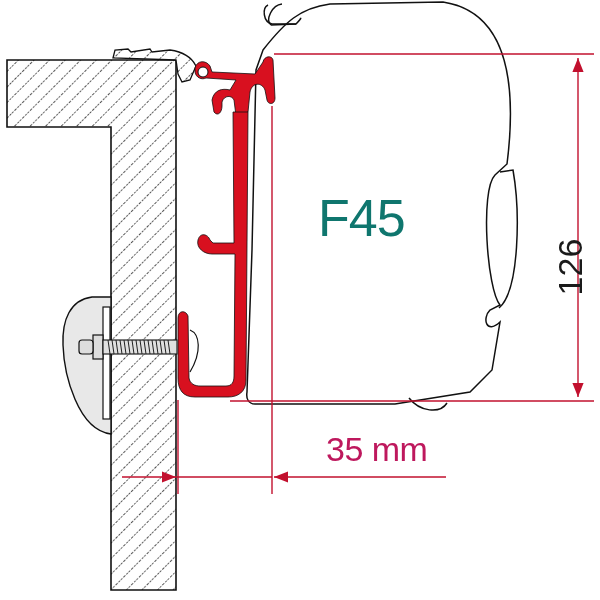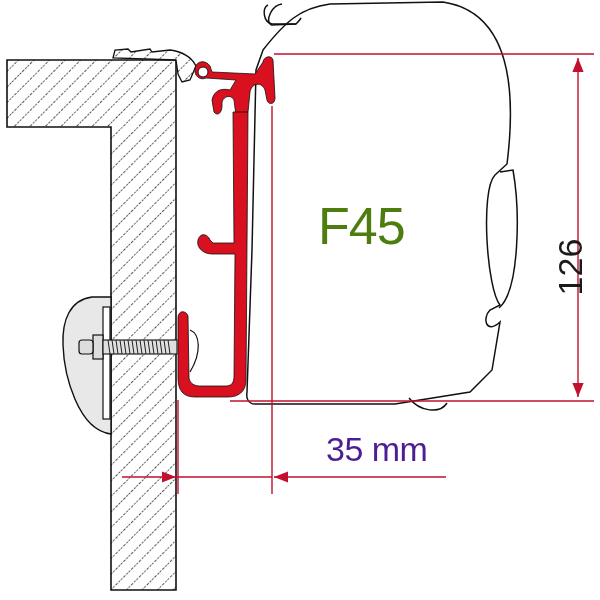--- a/index.html
+++ b/index.html
@@ -1,20 +1,20 @@
 <!DOCTYPE html>
 <html><head>
 <meta charset="utf-8">
 <style>
   html, body { margin: 0; padding: 0; background: #ffffff; }
   body { width: 600px; height: 600px; overflow: hidden; position: relative; font-family: "Liberation Sans", sans-serif; }
   #diagram { position: absolute; left: 0; top: 0; width: 600px; height: 600px; }
   .label { position: absolute; font-family: "Liberation Sans", sans-serif; color: #1a1a1a; font-weight: normal; }
-  #model-label { left: 318px; top: 196px; font-size: 52px; letter-spacing: -1px; color: #4d7c0f; }
-  #width-label { left: 326px; top: 430px; font-size: 34px; letter-spacing: -0.5px; color: #4c1d95; }
+  #model-label { left: 318px; top: 188px; font-size: 52px; letter-spacing: -1px; color: #0f766e; }
+  #width-label { left: 326px; top: 430px; font-size: 34px; letter-spacing: -0.5px; color: #be185d; }
   #height-label { left: 530px; top: 228px; font-size: 34px; color: #1a1a1a; transform: rotate(-90deg); transform-origin: center center; width: 120px; text-align: center; }
 </style>
 </head>
 <body>
 
 <svg id="diagram" viewBox="0 0 600 600" xmlns="http://www.w3.org/2000/svg">
   <defs>
     <pattern id="hatch" patternUnits="userSpaceOnUse" width="11" height="11" patternTransform="rotate(45)">
       <rect width="11" height="11" fill="#ffffff"></rect>
       <line x1="0" y1="0" x2="0" y2="11" stroke="#222" stroke-width="1.6" stroke-dasharray="2 1.4"></line>

